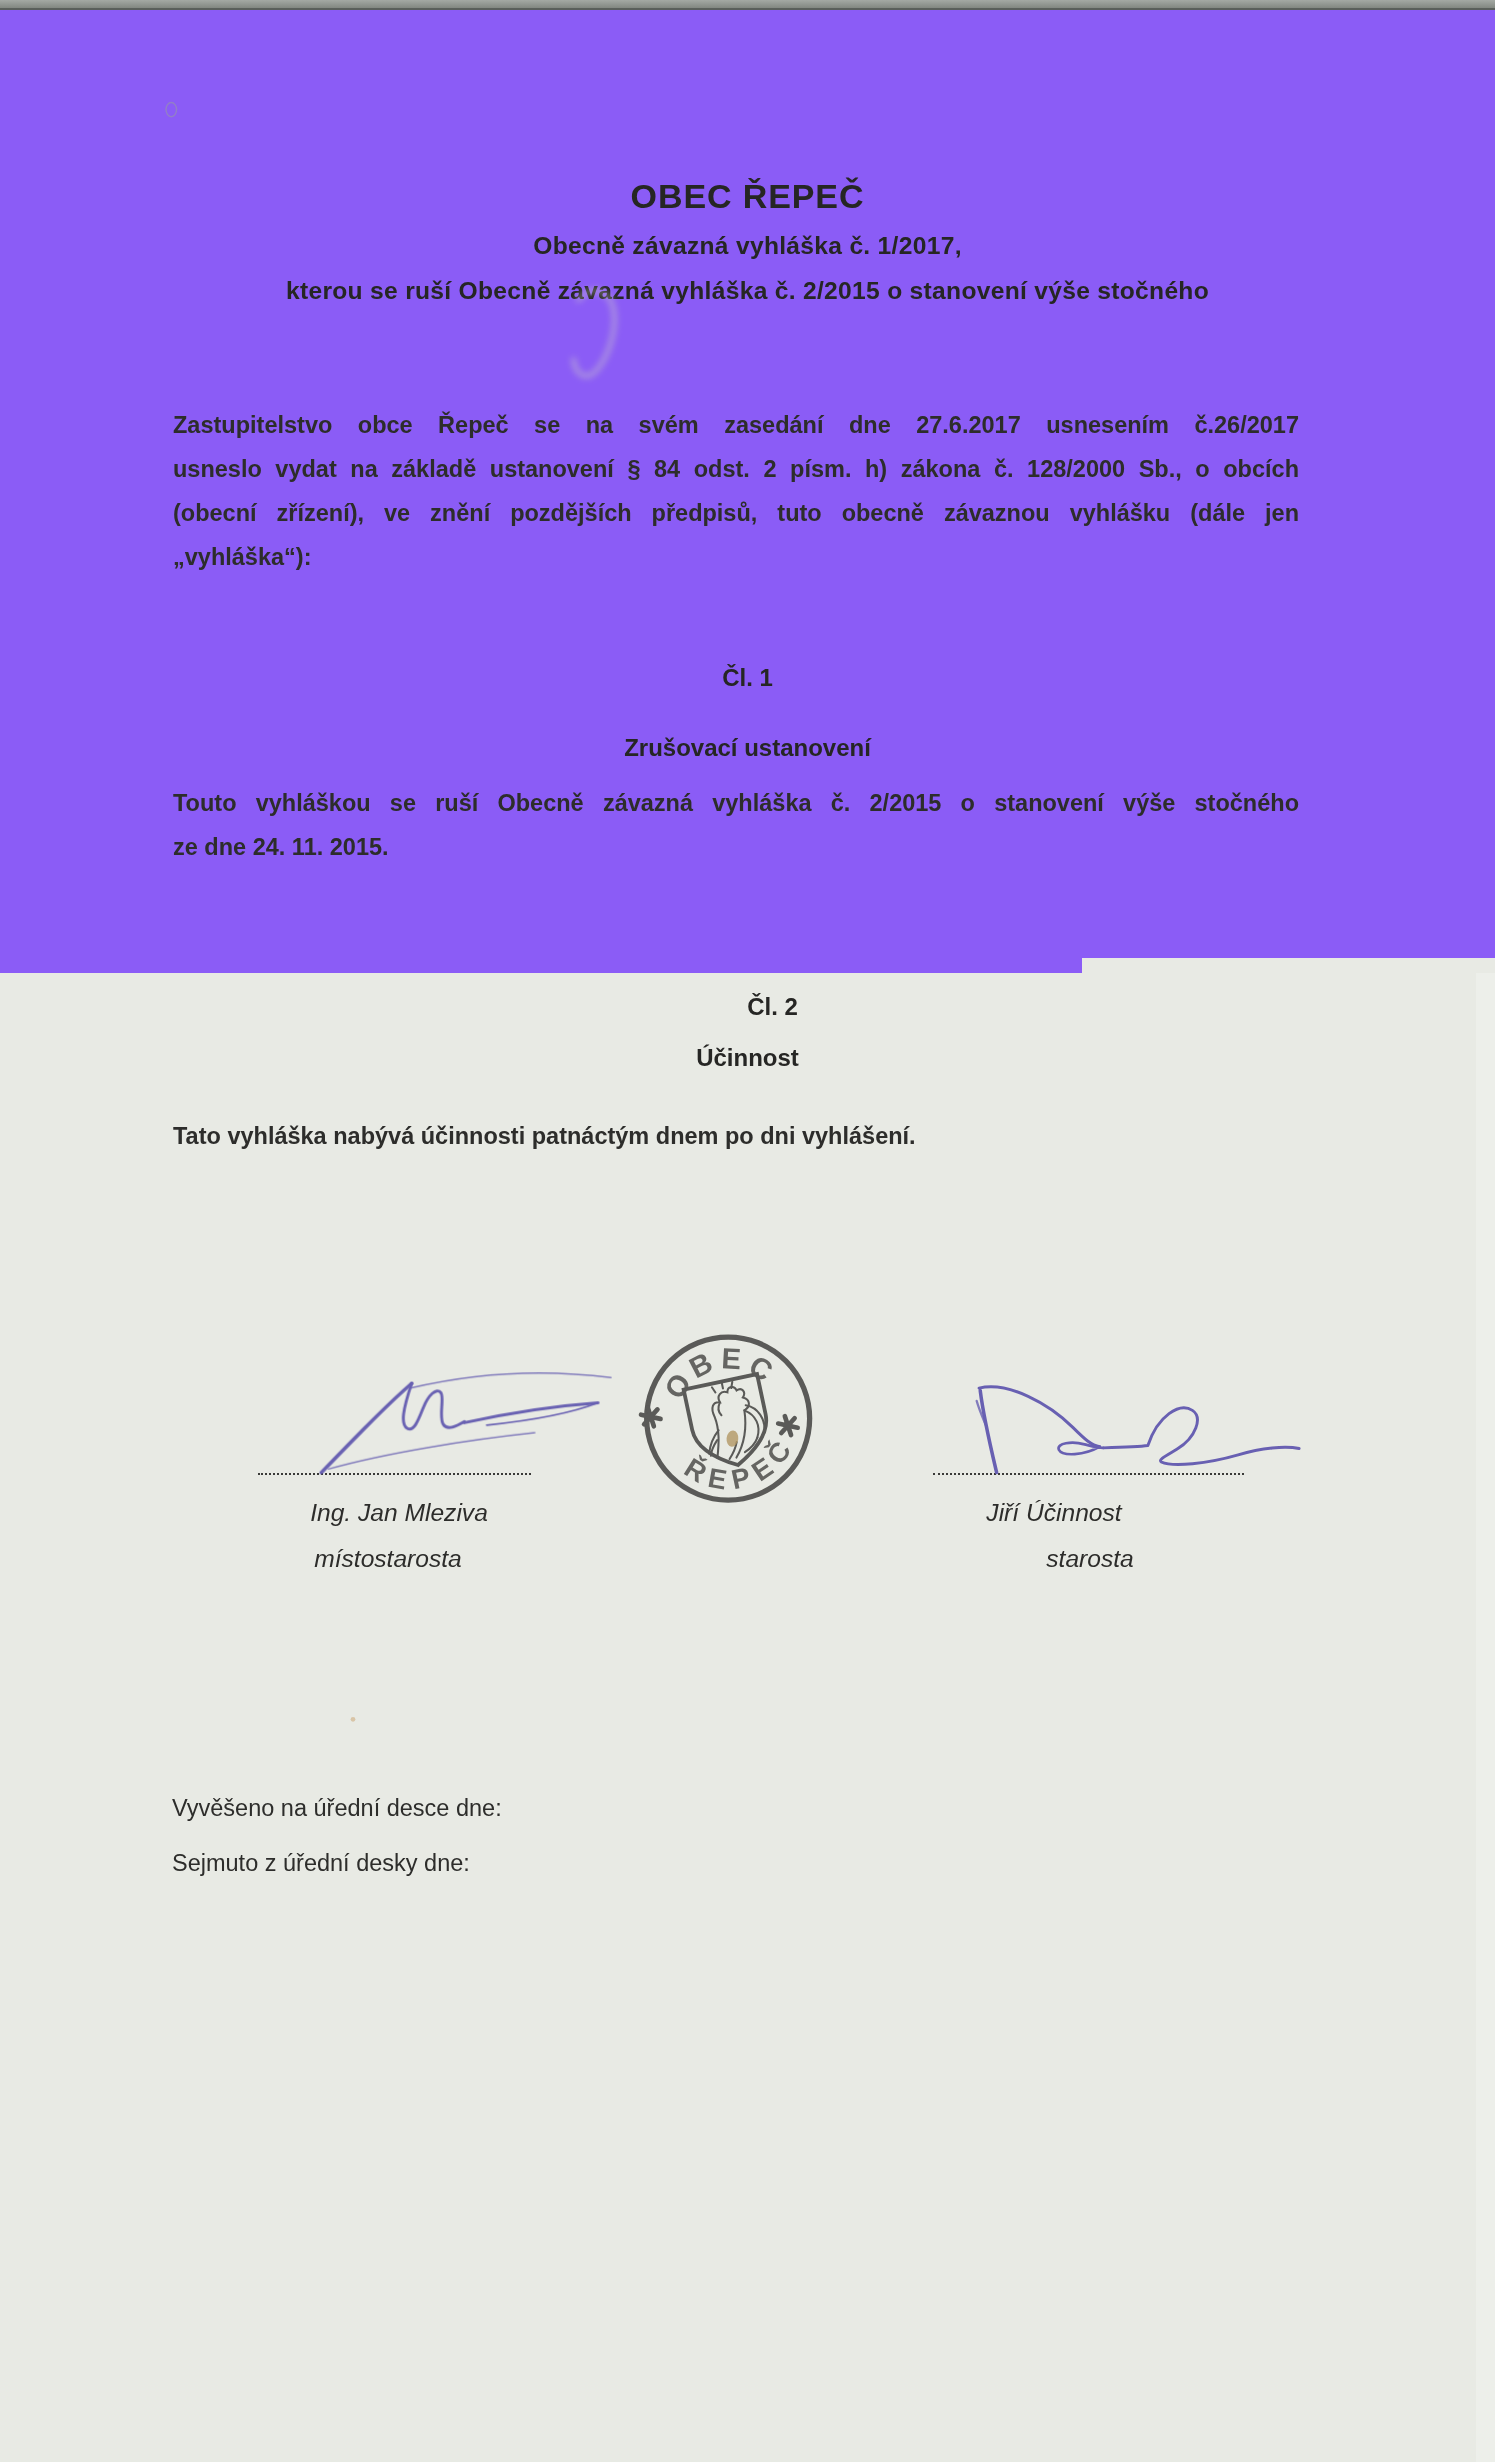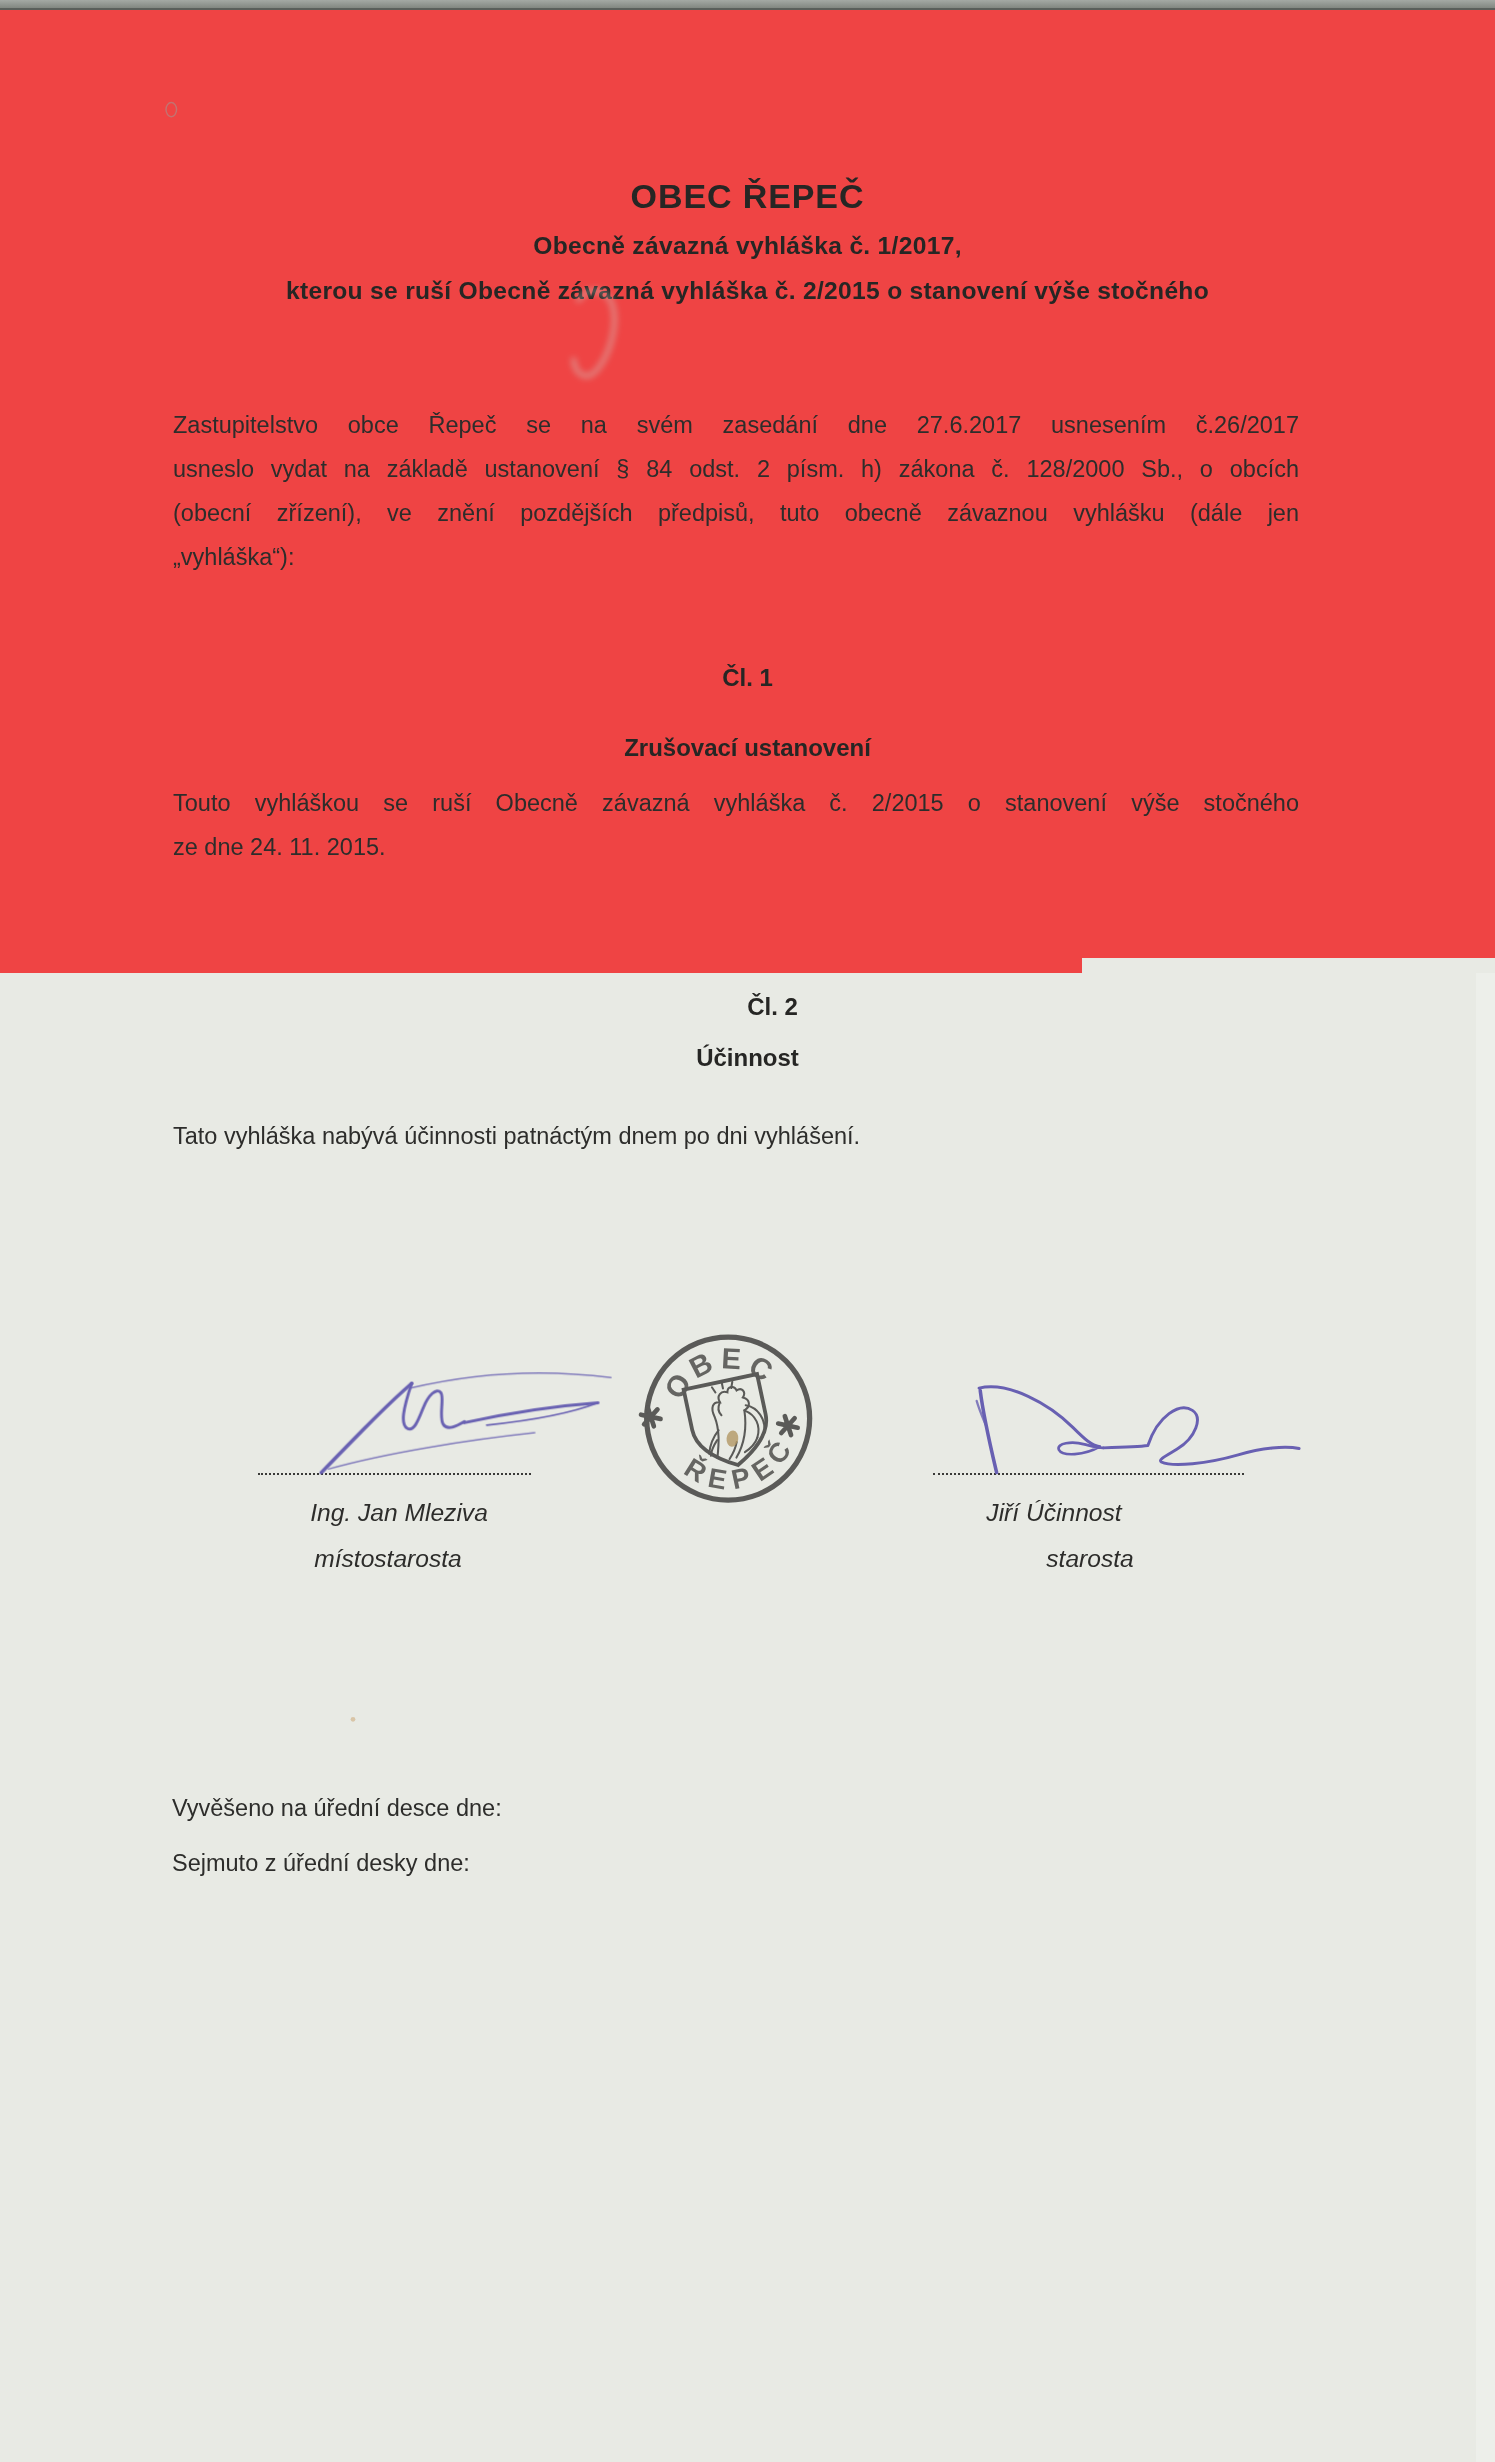--- a/index.html
+++ b/index.html
@@ -1,37 +1,37 @@
 <!DOCTYPE html>
 <html style="font-size:9.4px"><head>
 <meta charset="utf-8">
 <style>
   html,body{margin:0;padding:0;}
   body{width:1495px;height:2462px;background:#d9dbd6;}
   .page{position:relative;width:1495px;height:2462px;overflow:hidden;
-        background:#ef4444;font-family:"Liberation Sans",sans-serif;color:#2d2d2b;
+        background:#8b5cf6;font-family:"Liberation Sans",sans-serif;color:#2d2d2b;
         -webkit-font-smoothing:antialiased;}
   
   .scan-strip{position:absolute;top:0;left:0;right:0;height:8.2px;
         background:linear-gradient(#a4a9a4,#828781);border-bottom:2.9px solid #5a5f5b;}
   
   .gray-lower{position:absolute;top:973px;left:0;right:0;bottom:0;background:#e8eae4;}
   .gray-step{position:absolute;top:958px;left:1082px;right:0;height:16px;background:#e8eae4;}
   .edge-light{position:absolute;top:973px;right:0;width:19px;bottom:0;background:#f2f3ef;opacity:.5;}
 
   .abs{position:absolute;}
   .center{left:0;width:1495px;text-align:center;}
   .bold{font-weight:bold;}
   .t-title{font-size:34px;letter-spacing:0.9px;color:#262624;}
   .t-sub{font-size:24.6px;letter-spacing:0.3px;color:#262624;}
   .t-head{font-size:24px;color:#262624;}
   .t-body{font-size:23.5px;color:#2d2d2b;}
   .t-name{font-size:24.6px;color:#2d2d2b;}
 
-  .para{left:173px;width:1126px;}
+  .para{left:173px;width:1126px;font-weight:bold;}
   .jline{display:block;height:44px;line-height:44px;overflow:hidden;text-align:justify;}
   .jline::after{content:"";display:inline-block;width:100%;height:0;}
   .pline{display:block;height:44px;line-height:44px;}
 
   .dotline{border-bottom:2.9px dotted #3a3a38;height:0;}
   .cx{transform:translateX(-50%);white-space:nowrap;font-style:italic;}
 
   svg.overlay{position:absolute;top:0;left:0;width:1495px;height:2462px;pointer-events:none;}
 </style>
 </head>

